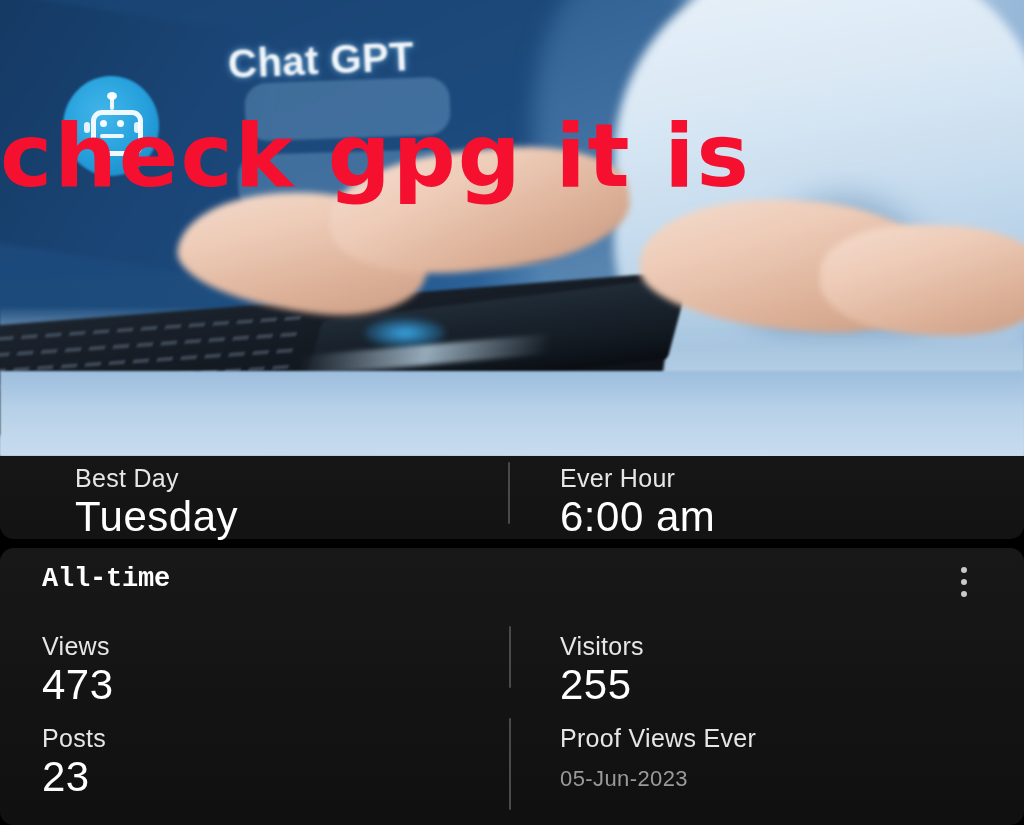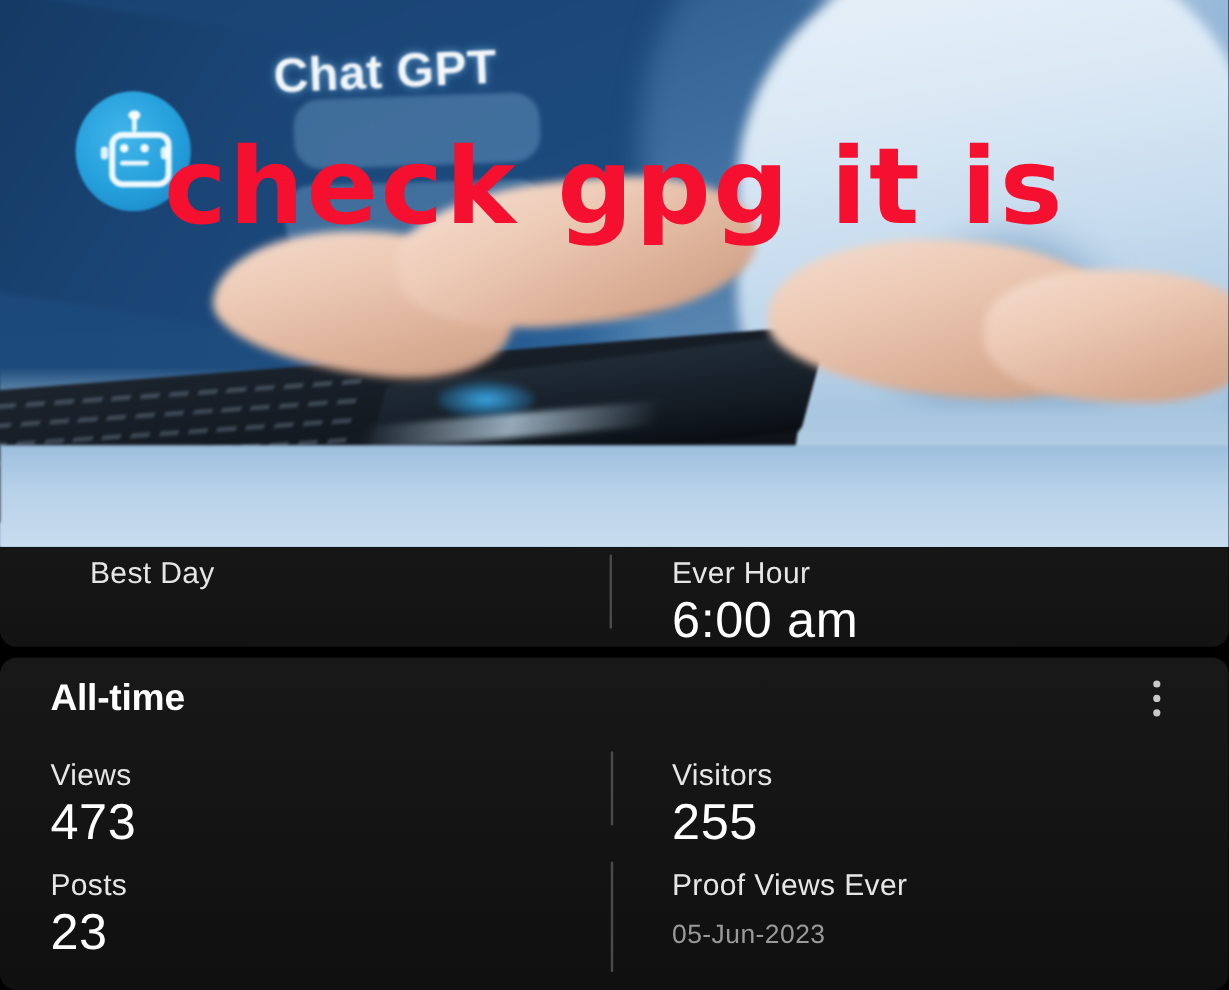--- a/index.html
+++ b/index.html
@@ -355,21 +355,20 @@
 
   
   #hero .photo-blur-wrap { position: absolute; inset: 0; filter: blur(0.6px); }
 
   
   #overlay-text {
     position: absolute;
     left: 0;
     top: 86px;
     width: 1024px;
-    text-align: center;
     pointer-events: none;
     z-index: 40;
   }
   .ov-line {
     display: block;
     font-family: "DejaVu Sans", sans-serif;
     font-weight: 700;
     font-size: 88px;
     line-height: 140px;
     letter-spacing: 2px;
@@ -453,22 +452,22 @@
     position: absolute;
     left: 0;
     top: 0;
     width: 1024px;
     height: 74px;
   }
   #alltime-title {
     position: absolute;
     left: 42px;
     top: 16px;
-    font-family: Liberation Sans, sans-serif;
-    font-size: 31px;
+    font-family: Liberation Mono, monospace;
+    font-size: 27px;
     font-weight: 700;
     color: #ffffff;
     letter-spacing: -0.2px;
   }
   #kebab-menu {
     position: absolute;
     right: 48px;
     top: 17px;
     width: 24px;
     height: 34px;
@@ -557,20 +556,21 @@
 
   <div id="overlay-text">
     <span class="ov-line">check gpg it is</span>
   </div>
 
   <div id="stats">
 
     <div class="card" id="card-best">
       <div class="stat-block" style="left:42px; top:8px;margin-left:33px;">
         <div class="stat-label">Best Day</div>
+        <div class="stat-value">Tuesday</div>
       </div>
 
       <div class="vdivider" style="left:508px; top:6px; height:62px;"></div>
 
       <div class="stat-block" style="left:560px; top:8px;">
         <div class="stat-label">Ever Hour</div>
         <div class="stat-value">6:00 am</div>
       </div>
     </div>
 

